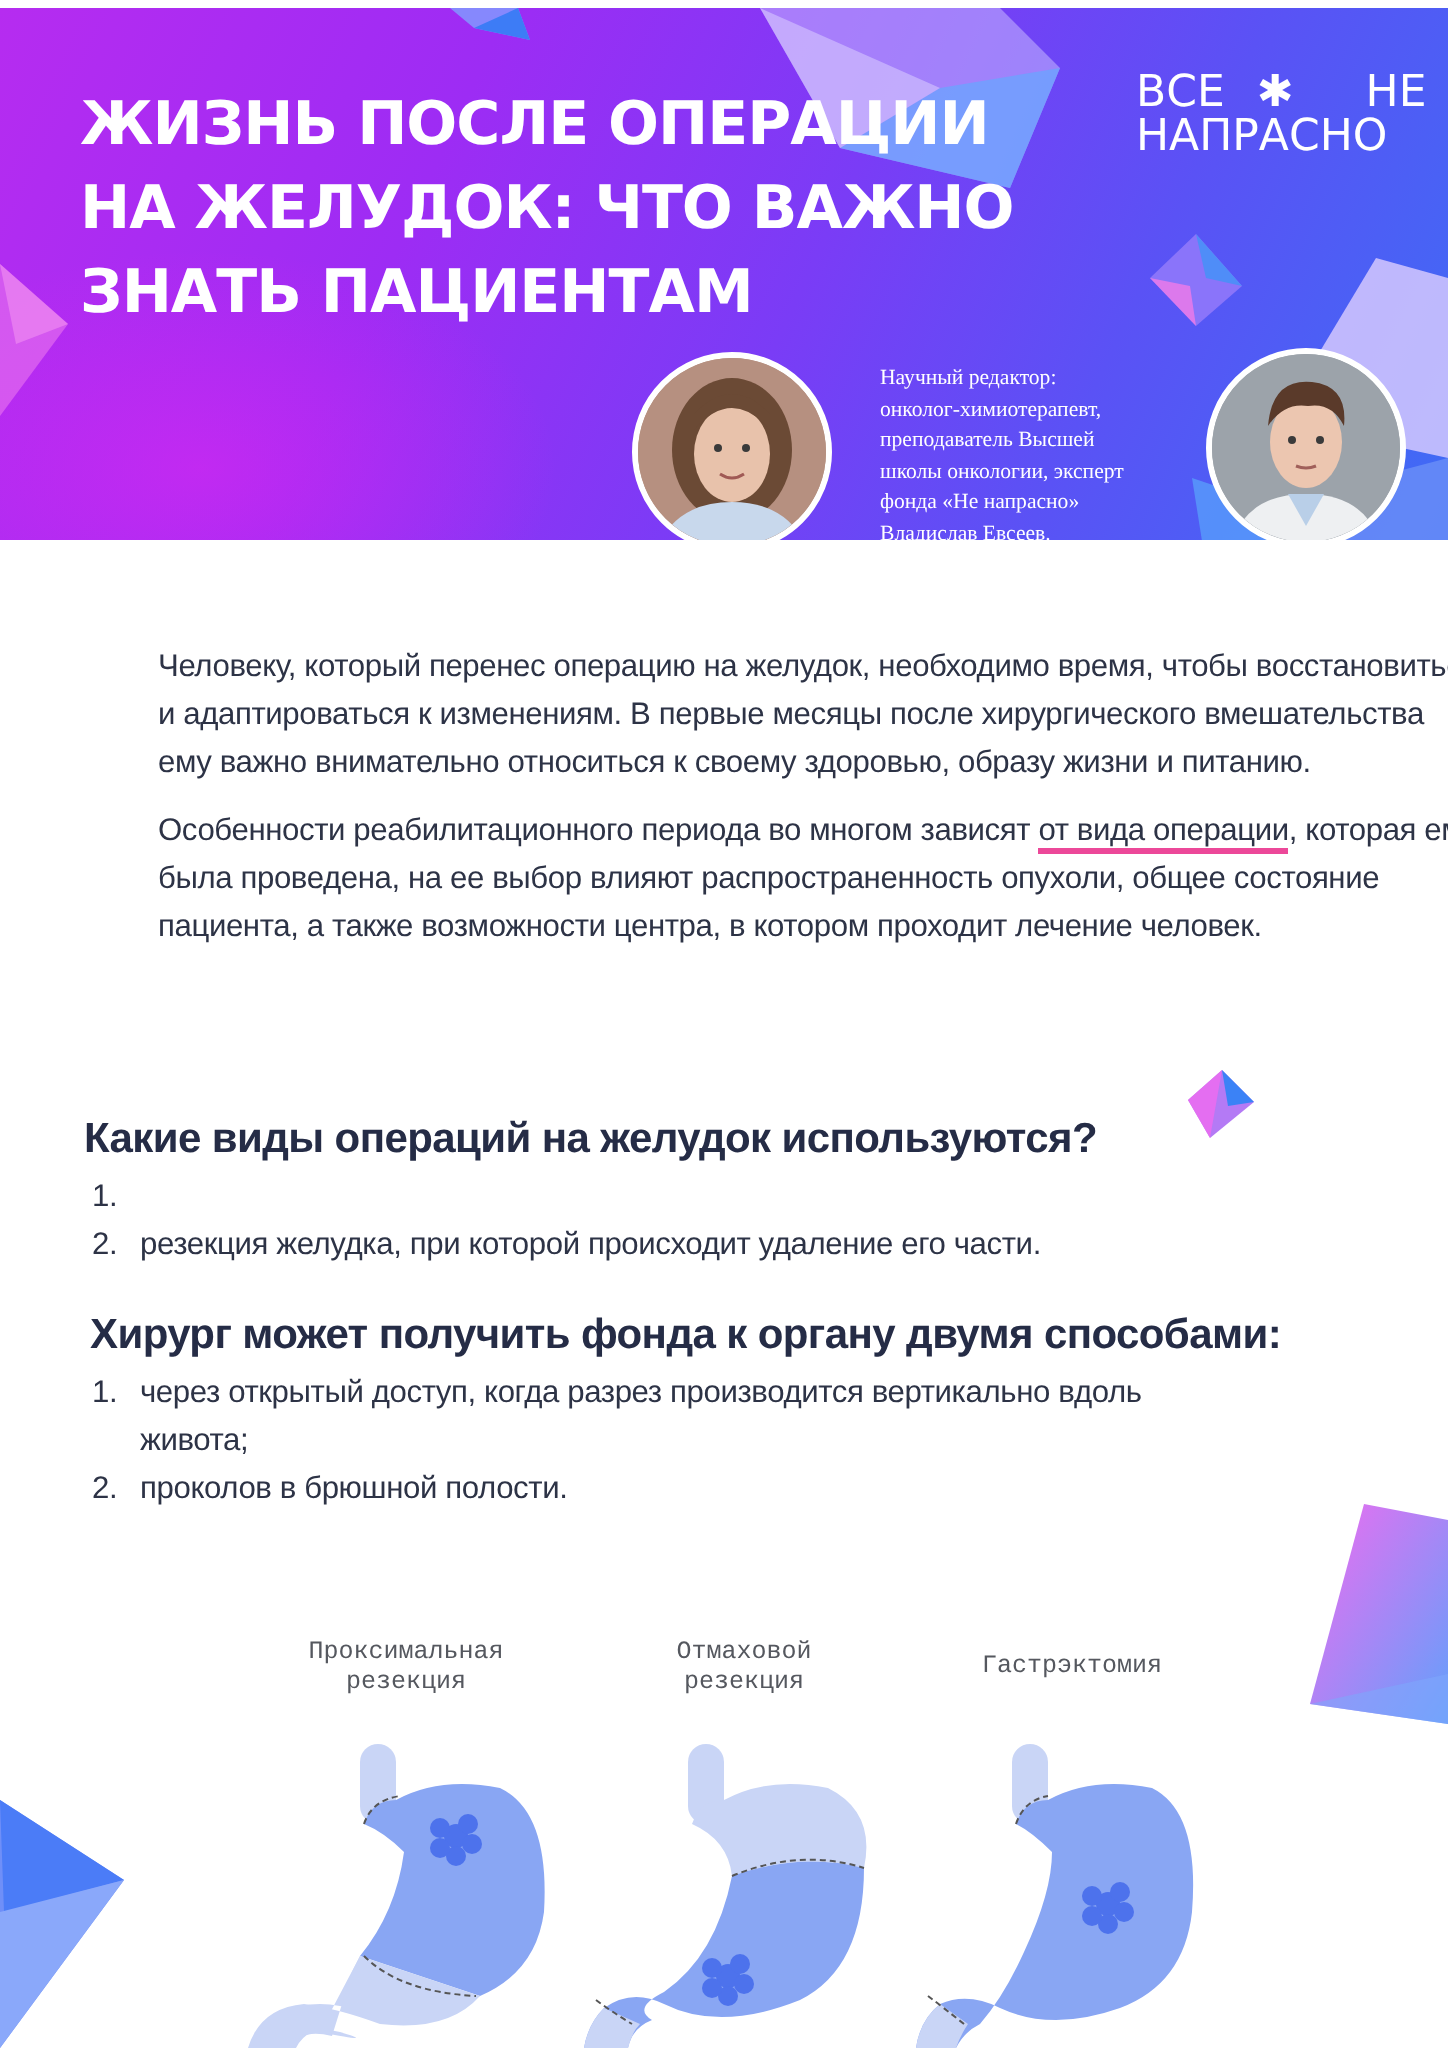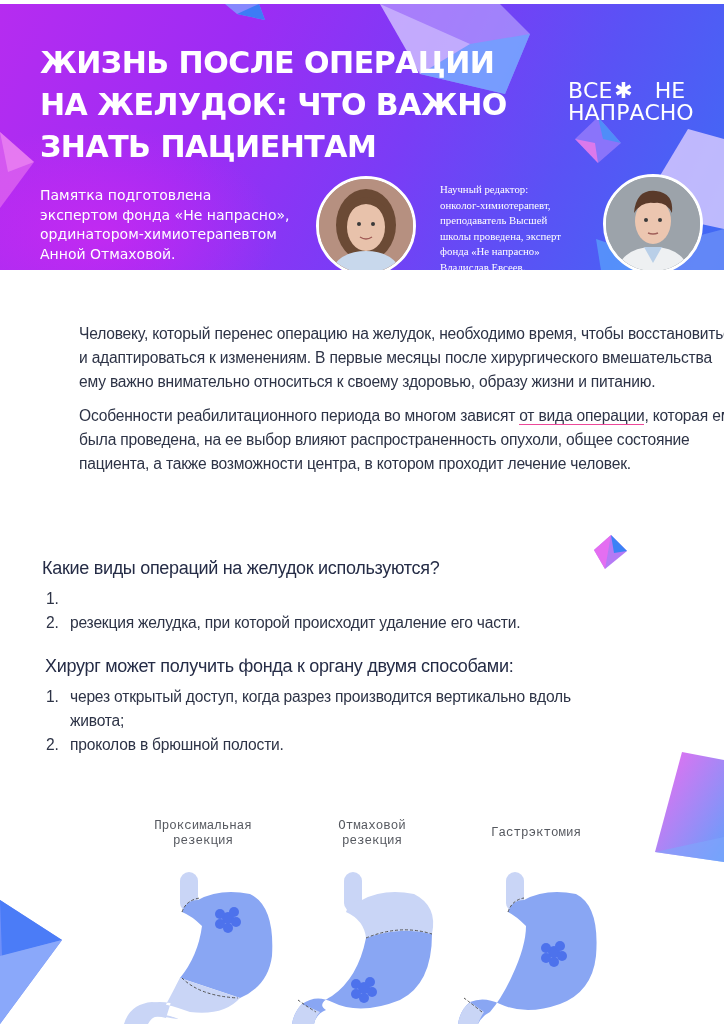--- a/index.html
+++ b/index.html
@@ -18,42 +18,42 @@
   .title {
     position: absolute; left: 40px; top: 38px; width: 480px;
     color: #ffffff; font-family: "DejaVu Sans", sans-serif; font-weight: bold;
     font-size: 30px; line-height: 42px; letter-spacing: -0.5px; text-transform: uppercase;
   }
   .title span { display: block; white-space: nowrap; }
   .logo {
     position: absolute; left: 568px; top: 32px; color: #fff;
     font-family: "DejaVu Sans", sans-serif; font-size: 22px; line-height: 22px; letter-spacing: 0px;
   }
-  .logo .row1 { display: flex; align-items: flex-end; }
+  .logo .row1 { display: flex; align-items: center; gap: 14px; }
   .logo .star { margin: 0 4px 0 2px; font-size: 22px; font-weight: bold; }
-  .logo .ne { margin-left: 18px; margin-top: 44px; }
+  .logo .ne { margin-left: 18px; }
   .author-text {
     position: absolute; left: 40px; top: 182px; width: 290px;
     color: #ffffff; font-family: "DejaVu Sans", sans-serif; font-size: 14px; line-height: 19.5px;
   }
   .editor-text {
     position: absolute; left: 440px; top: 178px; width: 160px;
     color: #ffffff; font-family: Liberation Serif, serif; font-size: 10.8px; line-height: 15.5px;
   }
   .avatar {
     position: absolute; width: 100px; height: 100px; border-radius: 50%;
     border: 3px solid #ffffff; overflow: hidden;
   }
   .avatar.anna { left: 316px; top: 172px; background: #b48f7e; }
   .avatar.vlad { left: 603px; top: 170px; background: #9aa2aa; }
 
   .content { position: absolute; left: 42px; top: 322px; width: 660px; color: #2d3346; margin-left: 37px; }
   .para { font-size: 15.6px; line-height: 24px; letter-spacing: -0.2px; margin-bottom: 10px; }
-  .para a { color: #2d3346; text-decoration: none; border-bottom: 1px solid #ec4899; }
-  .section-h { position: absolute; font-size: 18px; font-weight: normal; color: #252c46; letter-spacing: -0.3px; }
+  .para a { color: #2d3346; text-decoration: none; border-bottom: 3px solid #ec4899; }
+  .section-h { position: absolute; font-size: 21px; font-weight: bold; color: #252c46; letter-spacing: -0.3px; }
   .list { position: absolute; font-size: 15.6px; line-height: 24px; color: #2d3346; letter-spacing: -0.2px; list-style: none; }
   .list li { display: flex; }
   .list li .num { width: 24px; flex-shrink: 0; }
 
   .diagram-label {
     position: absolute; color: #55585f; font-size: 12.5px; line-height: 15px; text-align: center; font-family: Liberation Mono, monospace;
   }
   .stomach { position: absolute; }
 </style>
 </head>
@@ -97,45 +97,39 @@
 
   <div class="logo">
     <div class="row1">
       <span>ВСЕ</span>
       <span class="star">✱</span>
       <span class="ne">НЕ</span>
     </div>
     <div>НАПРАСНО</div>
   </div>
 
-  <div class="author-text">
-    <div>Памятка подготовлена</div>
-    <div>экспертом фонда «Не напрасно»,</div>
-    <div>ординатором-химиотерапевтом</div>
-    <div>Анной Отмаховой.</div>
-  </div>
 
   <div class="avatar anna">
     <svg width="94" height="94" viewBox="0 0 94 94">
       <rect width="94" height="94" fill="#b69080"></rect>
       <ellipse cx="47" cy="46" rx="30" ry="36" fill="#6b4a35"></ellipse>
       <ellipse cx="47" cy="48" rx="19" ry="24" fill="#e8c2ab"></ellipse>
       <path d="M28,36 Q47,14 66,36 L66,28 Q47,8 28,28 Z" fill="#6b4a35"></path>
       <path d="M10,94 Q20,72 47,72 Q74,72 84,94 Z" fill="#c8d8ec"></path>
       <circle cx="40" cy="45" r="2" fill="#3a3a3a"></circle>
         <circle cx="54" cy="45" r="2" fill="#3a3a3a"></circle>
       <path d="M41,58 Q47,62 53,58" stroke="#a05a55" stroke-width="1.5" fill="none"></path>
     </svg>
   </div>
 
   <div class="editor-text">
     <div>Научный редактор:</div>
     <div>онколог-химиотерапевт,</div>
     <div>преподаватель Высшей</div>
-    <div>школы проведена, эксперт</div>
+    <div>школы онкологии, эксперт</div>
     <div>фонда «Не напрасно»</div>
     <div>Владислав Евсеев.</div>
   </div>
 
   <div class="avatar vlad">
     <svg width="94" height="94" viewBox="0 0 94 94">
       <rect width="94" height="94" fill="#9ca3aa"></rect>
       <ellipse cx="47" cy="44" rx="18" ry="23" fill="#ecc6b0"></ellipse>
       <path d="M28,36 Q30,12 50,14 Q68,16 66,36 Q60,24 48,26 Q36,24 28,36 Z" fill="#5a3a2a"></path>
       <path d="M10,94 Q18,70 47,70 Q76,70 84,94 Z" fill="#eef0f2"></path>

